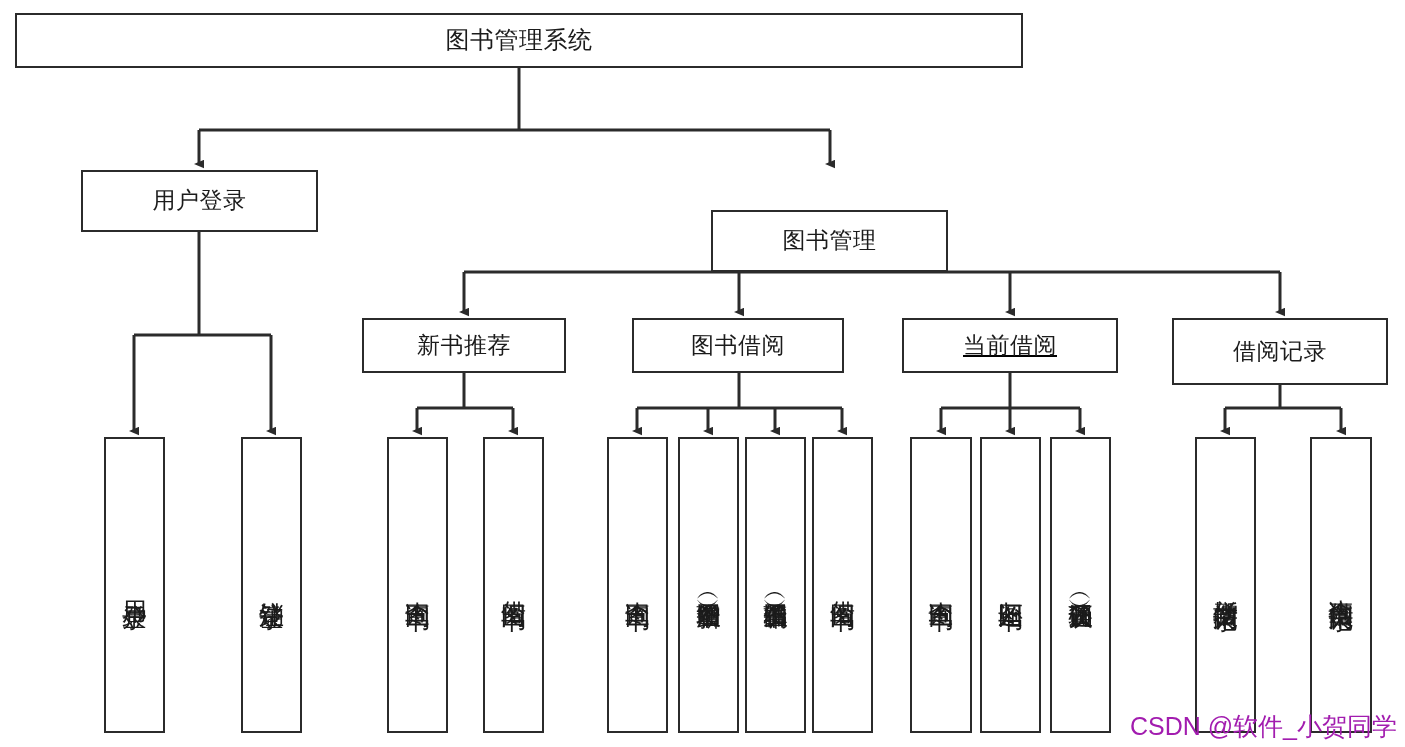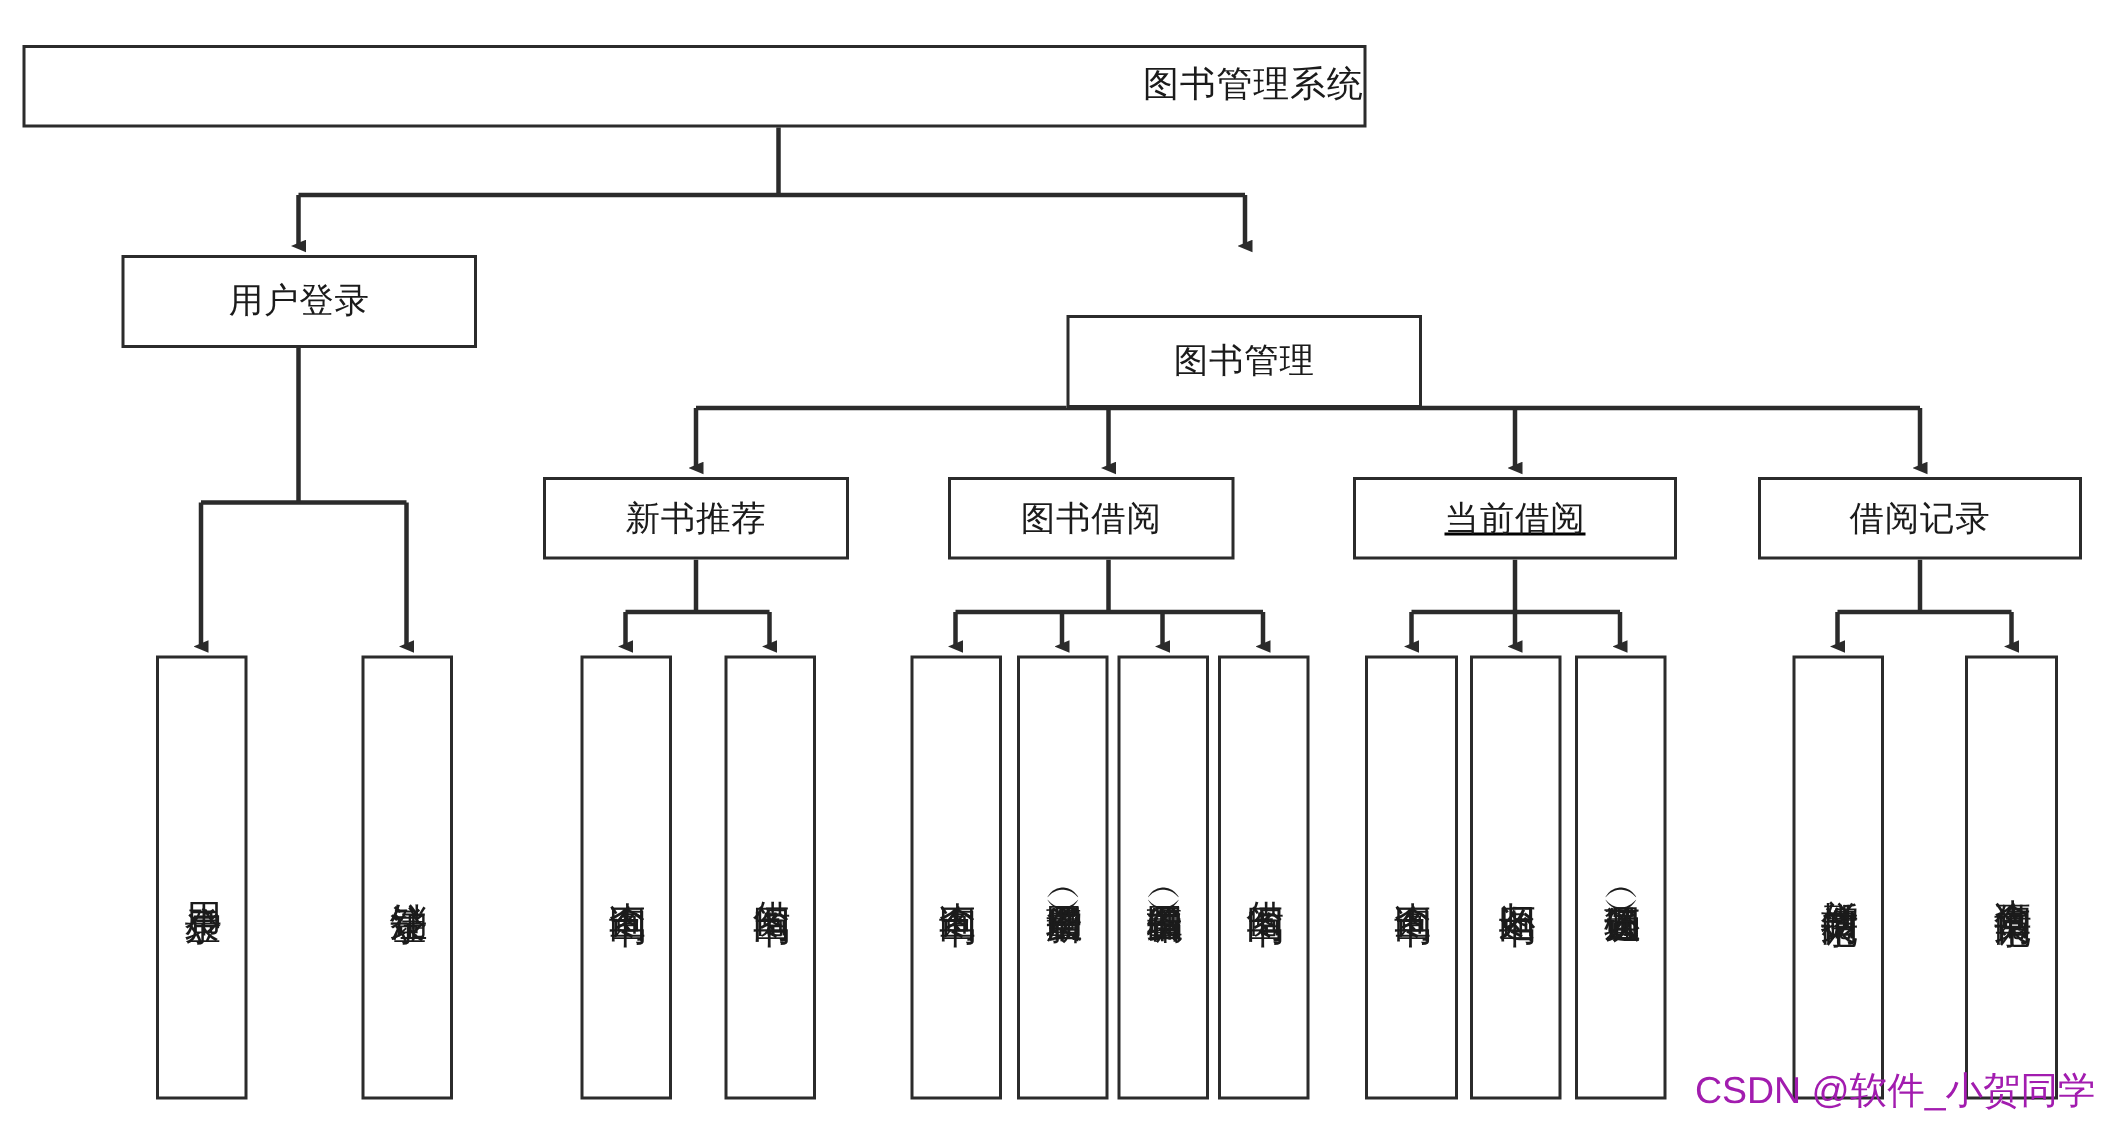--- a/index.html
+++ b/index.html
@@ -139,41 +139,41 @@
     </g>
 
     <g stroke="#2b2b2b" stroke-width="3" fill="none">
       <path d="M1280,373 L1280,408"></path>
       <path d="M1225,408 L1341,408"></path>
       <path d="M1225,408 L1225,431" marker-end="url(#arrowhead)"></path>
       <path d="M1341,408 L1341,431" marker-end="url(#arrowhead)"></path>
     </g>
   </svg>
 
-  <div class="node-box root horizontal" style="left:15px; top:30px; width:896px; height:55px;justify-content:flex-end;">
+  <div class="node-box root horizontal" style="left:15px; top:13px; width:1008px; height:55px;">
     <span class="node-label">图书管理系统</span>
   </div>
 
   <div class="node-box horizontal" style="left:81px; top:170px; width:237px; height:62px;">
     <span class="node-label">用户登录</span>
   </div>
   <div class="node-box horizontal" style="left:711px; top:170px; width:237px; height:62px;margin-top:40px;">
     <span class="node-label">图书管理</span>
   </div>
 
   <div class="node-box horizontal" style="left:362px; top:318px; width:204px; height:55px;">
     <span class="node-label">新书推荐</span>
   </div>
-  <div class="node-box horizontal" style="left:632px; top:318px; width:191px; height:55px;">
+  <div class="node-box horizontal" style="left:632px; top:318px; width:212px; height:55px;">
     <span class="node-label">图书借阅</span>
   </div>
   <div class="node-box horizontal" style="left:902px; top:318px; width:216px; height:55px;text-decoration:underline;">
     <span class="node-label">当前借阅</span>
   </div>
-  <div class="node-box horizontal" style="left:1172px; top:318px; width:216px; height:55px;">
+  <div class="node-box horizontal" style="left:1172px; top:318px; width:216px; height:67px;">
     <span class="node-label">借阅记录</span>
   </div>
 
   <div class="node-box vertical" style="left:104px; top:437px; width:61px; height:296px;">
     <span class="node-label">用户登录</span>
   </div>
   <div class="node-box vertical" style="left:241px; top:437px; width:61px; height:296px;">
     <span class="node-label">注销登录</span>
   </div>
 

